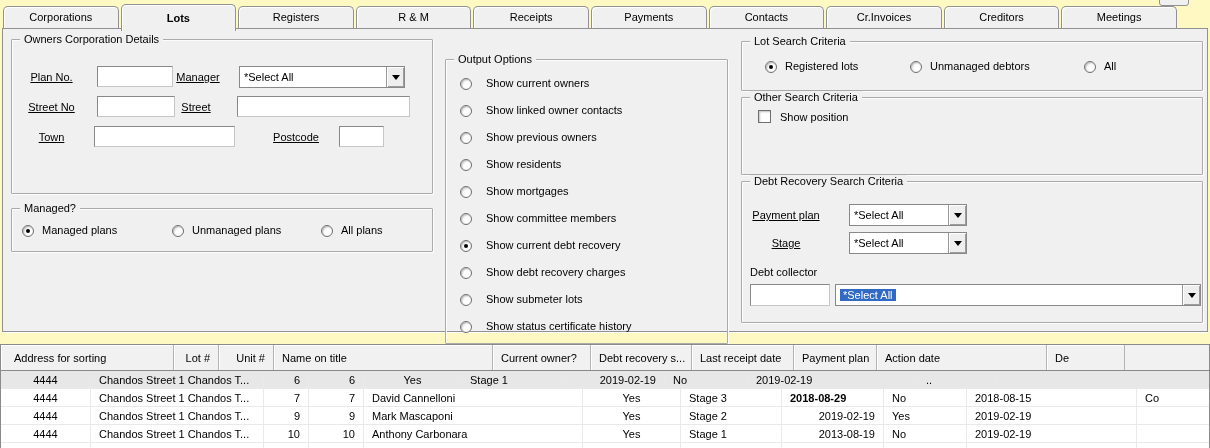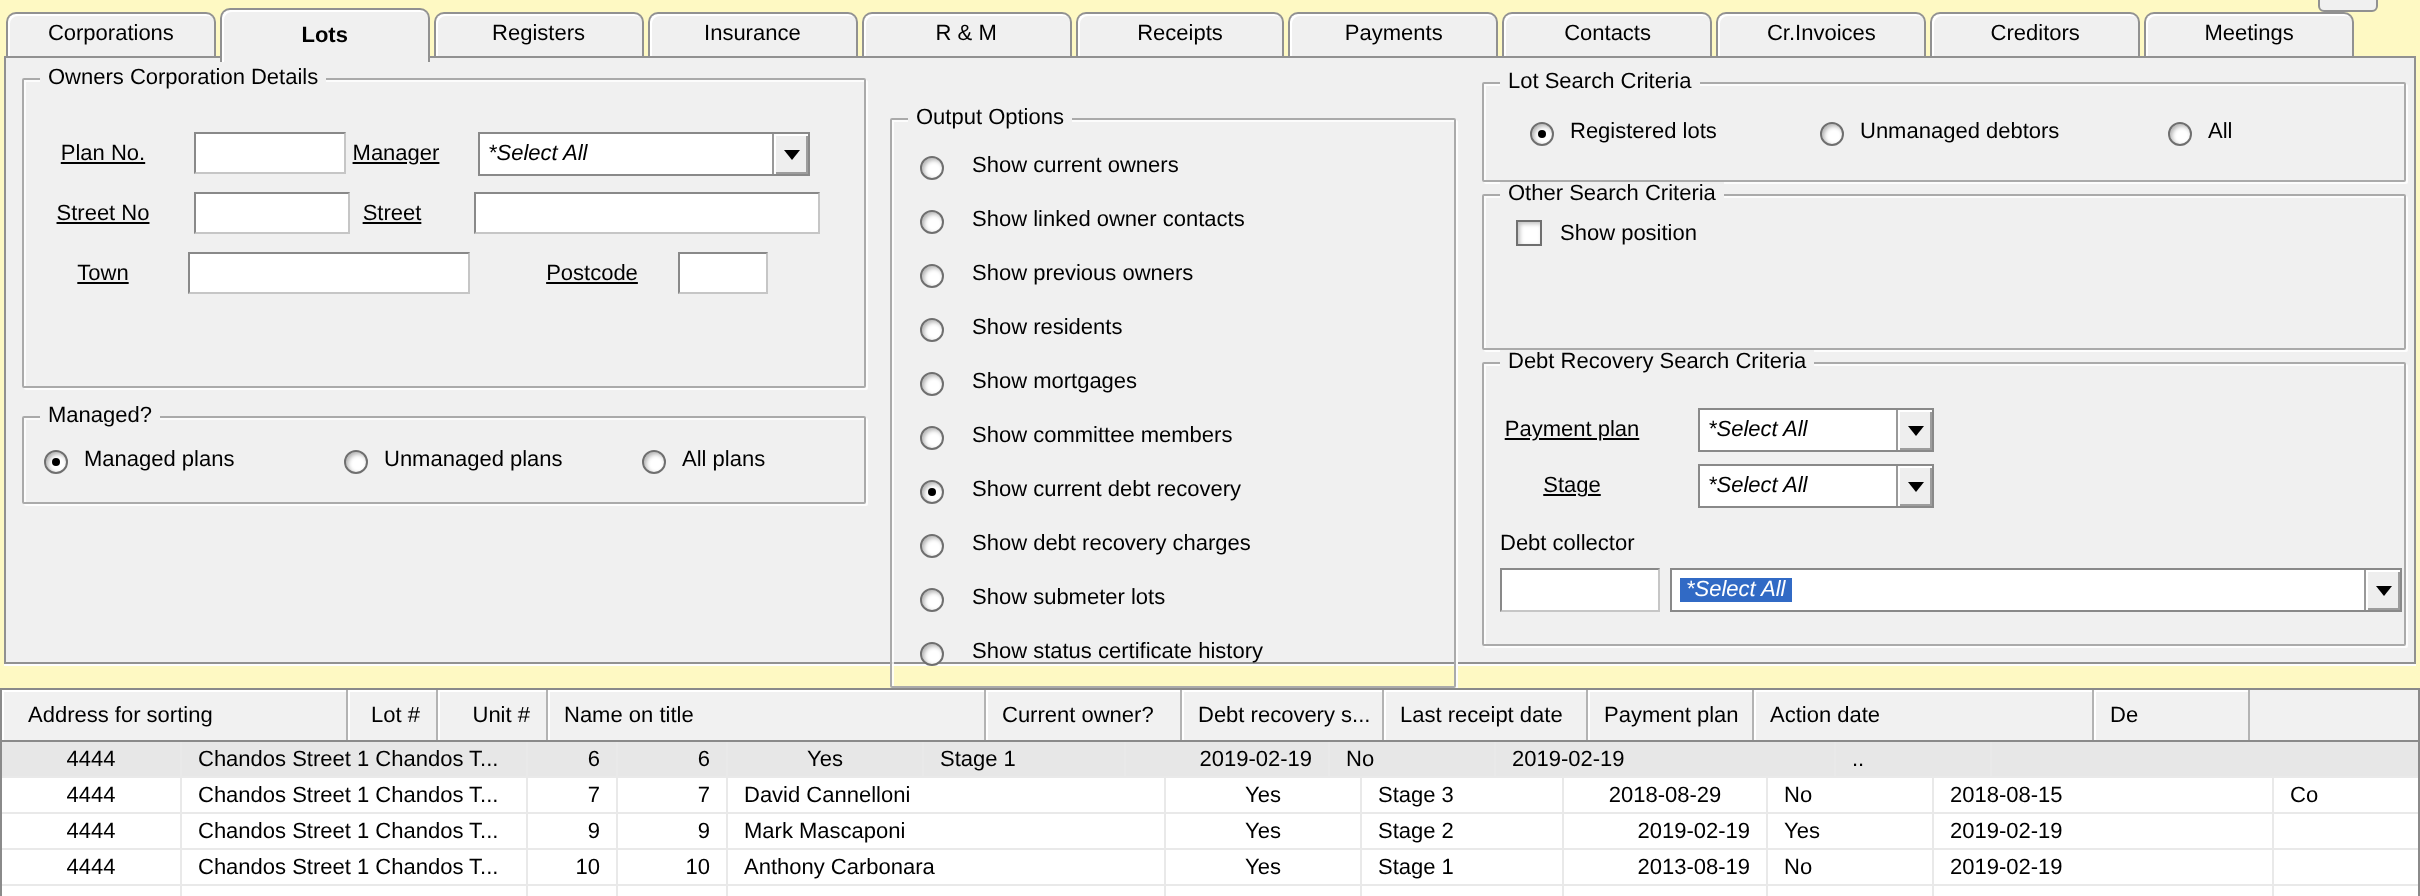--- a/index.html
+++ b/index.html
@@ -28,21 +28,21 @@
             white-space:nowrap; line-height:13px; }
 
   .lbl { position:absolute; white-space:nowrap; line-height:13px; }
   .lbl.r { text-align:center;text-decoration:underline; }
 
   .txt { position:absolute; height:21px; background:#fff;
          border:1px solid #898989; border-bottom-color:#c6c6c6; border-right-color:#c6c6c6;
          font-family:"Liberation Sans", sans-serif; font-size:11px; padding:1px 3px; }
 
   .combo { position:absolute; height:22px; background:#fff; border:1px solid #898989;
-           display:flex; align-items:center; overflow:hidden;font-style:italic; }
+           display:flex; align-items:center; overflow:hidden; }
   .cval { flex:1; padding:0 4px; white-space:nowrap; overflow:hidden; }
   .cbtn { width:18px; align-self:stretch; background:#eee; border-left:1px solid #999;
           box-shadow: inset 1px 1px 0 #fff, inset -1px -1px 0 #9d9d9d;
           display:flex; align-items:center; justify-content:center; }
   .tri { width:0; height:0; border:4px solid transparent; border-top:5px solid #000; margin-top:5px; }
   .hl { background:#316ac5; color:#fff; padding:1px 3px; }
 
   .radio { position:absolute; width:12px; height:12px; border-radius:50%; background:#fff;
            border:1px solid #6f6f6f; box-shadow: inset 1px 1px 2px rgba(0,0,0,.3); }
   .radio.sel::after { content:""; position:absolute; left:3px; top:3px; width:4px; height:4px;
@@ -64,21 +64,20 @@
 </style>
 </head>
 <body>
 
 <div id="screen">
 
   <div id="tabstrip">
       <div class="tab">Corporations</div>
       <div class="tab active">Lots</div>
       <div class="tab">Registers</div>
-      <div class="tab">Insurance</div>
       <div class="tab">R &amp; M</div>
       <div class="tab">Receipts</div>
       <div class="tab">Payments</div>
       <div class="tab">Contacts</div>
       <div class="tab">Cr.Invoices</div>
       <div class="tab">Creditors</div>
       <div class="tab">Meetings</div>
     </div>
   <div id="tab-overflow"></div>
 
@@ -209,21 +208,21 @@
         <div class="gcell" style="width: 78px; text-align: left;">..</div>
       </div>
       <div class="grow">
         <div class="gcell" style="width: 90px; text-align: center;">4444</div>
         <div class="gcell" style="width: 173px; text-align: left;">Chandos Street 1 Chandos T...</div>
         <div class="gcell" style="width: 45px; text-align: right;">7</div>
         <div class="gcell" style="width: 55px; text-align: right;">7</div>
         <div class="gcell" style="width: 219px; text-align: left;">David Cannelloni</div>
         <div class="gcell" style="width: 98px; text-align: center;">Yes</div>
         <div class="gcell" style="width: 101px; text-align: left;">Stage 3</div>
-        <div class="gcell" style="width: 102px; text-align: center;">2018-08-29</div>
+        <div class="gcell" style="width: 102px; text-align: left; font-weight: bold;">2018-08-29</div>
         <div class="gcell" style="width: 83px; text-align: left;">No</div>
         <div class="gcell" style="width: 170px; text-align: left;">2018-08-15</div>
         <div class="gcell" style="width: 78px; text-align: left;">Co</div>
       </div>
       <div class="grow">
         <div class="gcell" style="width: 90px; text-align: center;">4444</div>
         <div class="gcell" style="width: 173px; text-align: left;">Chandos Street 1 Chandos T...</div>
         <div class="gcell" style="width: 45px; text-align: right;">9</div>
         <div class="gcell" style="width: 55px; text-align: right;">9</div>
         <div class="gcell" style="width: 219px; text-align: left;">Mark Mascaponi</div>

